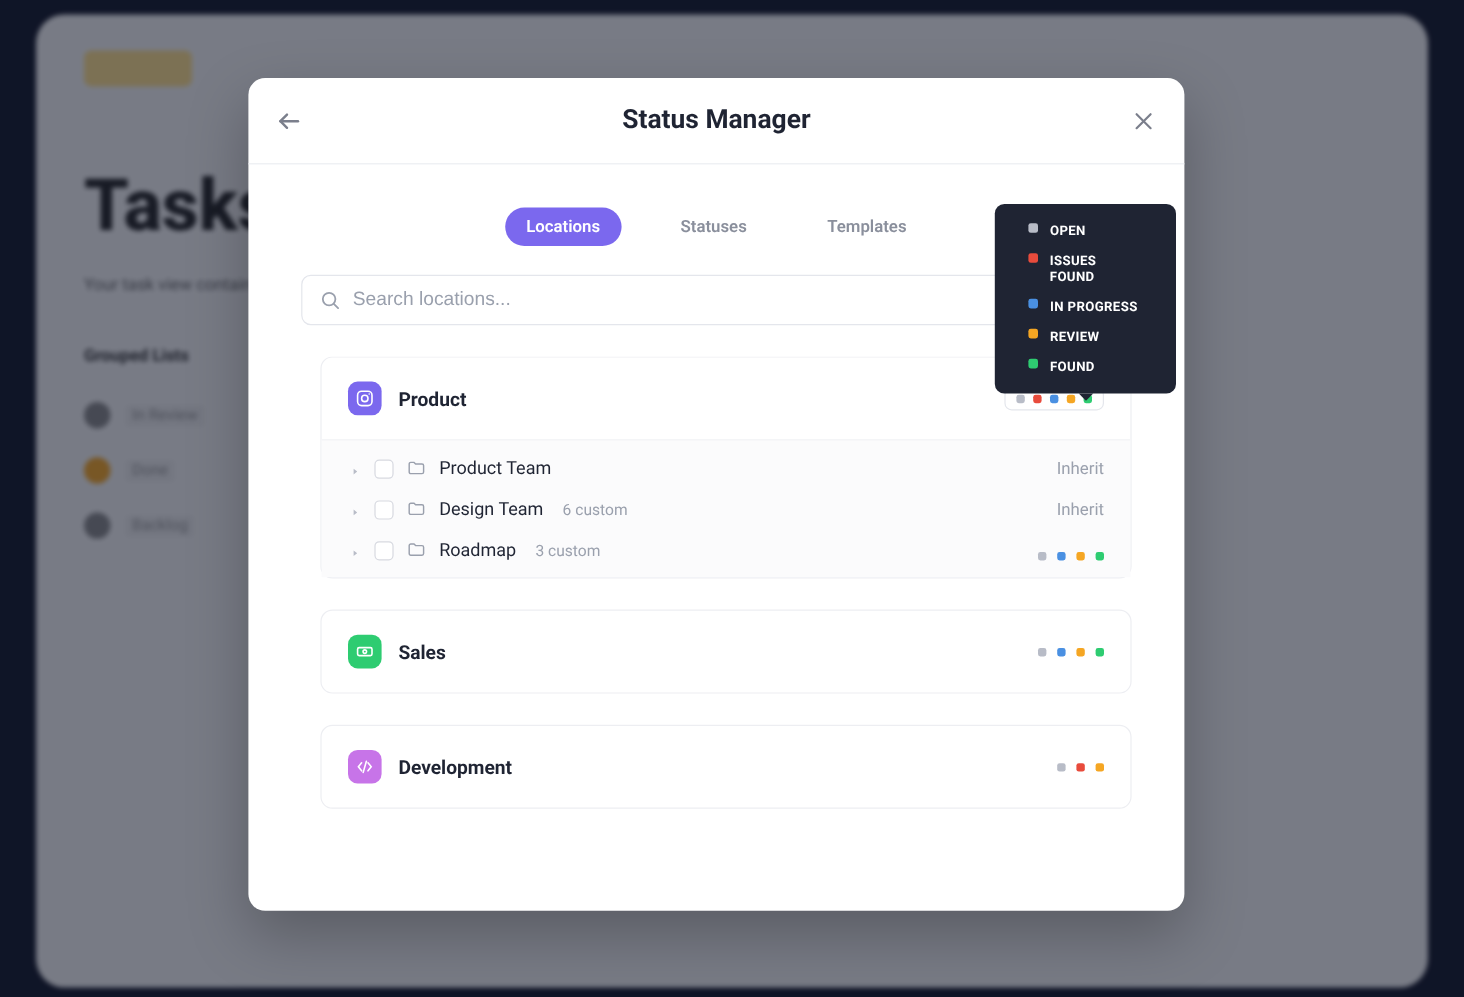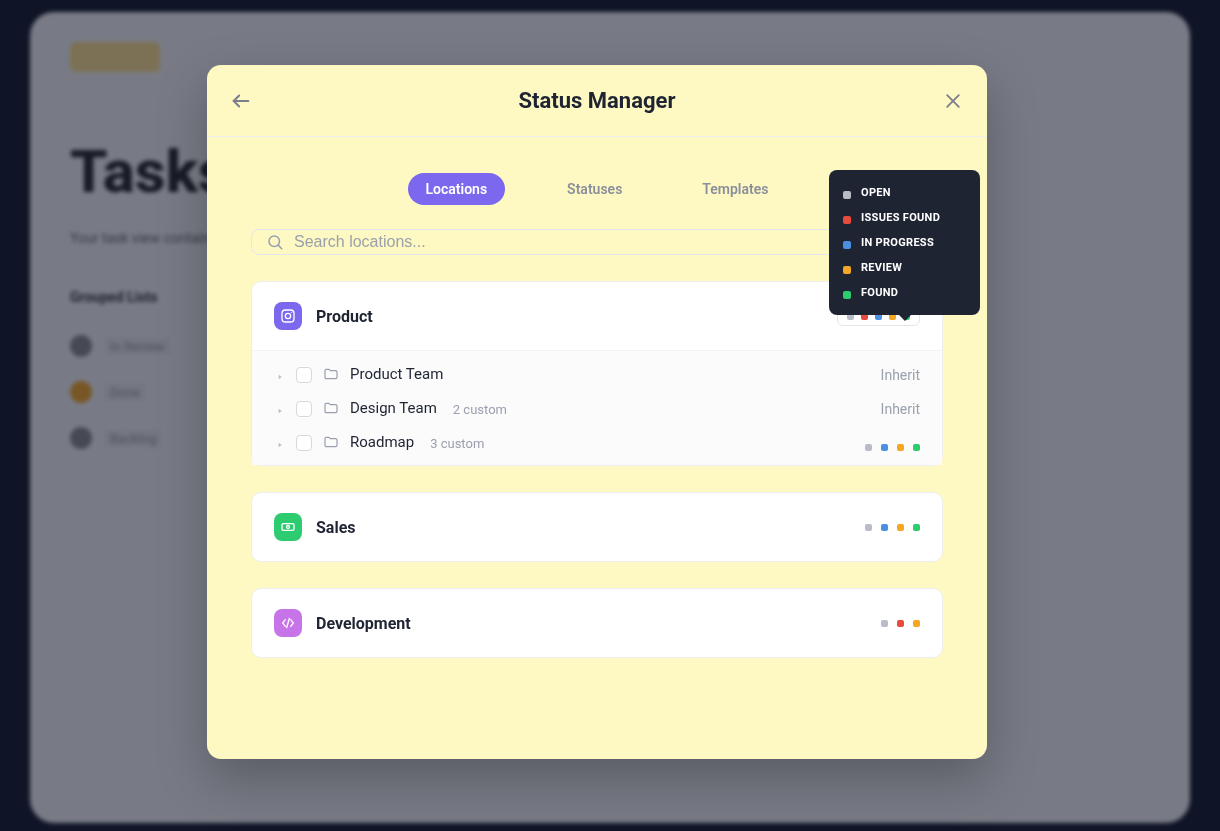--- a/index.html
+++ b/index.html
@@ -32,41 +32,41 @@
   .page-frame .side .txt { color:#999; font-size:13px; background:#eee; border-radius:3px; padding:2px 6px;}
   .overlay {
     position:absolute; inset:0; background:rgba(17,22,40,0.55);
   }
   .modal {
     position:absolute;
     left: 207px;
     top: 65px;
     width: 780px;
     height: 694px;
-    background: #fef9c3;
+    background: #ffffff;
     border-radius: 14px;
     box-shadow: 0 20px 50px rgba(0,0,0,0.25);
     display:flex;
     flex-direction:column;
   }
   .modal-header {
     height: 72px;
     border-bottom: 1px solid #eceef2;
     display:flex;
     align-items:center;
     padding: 0 22px;
     position:relative;
   }
   .back-btn { width:24px;height:24px; cursor:pointer; color:#7b7f8c; display:flex;align-items:center;justify-content:center;}
   .modal-title { position:absolute; left:0; right:0; text-align:center; font-size:22px; font-weight:700; color:#1f2433; pointer-events:none;}
   .close-btn { margin-left:auto; width:24px;height:24px; cursor:pointer; color:#7b7f8c; display:flex;align-items:center;justify-content:center;}
   .tabs {
     display:flex;
     justify-content:center;
-    gap: 44px;
+    gap: 31px;
     padding-top: 36px;
     padding-bottom: 24px;
   }
   .tab {
     font-size:14px;
     font-weight:600;
     color:#8a8f9c;
     padding:8px 18px;
     border-radius: 18px;
     cursor:pointer;
@@ -76,40 +76,40 @@
     color:#fff;
   }
   .search-row {
     display:flex;
     align-items:center;
     gap: 20px;
     padding: 0 44px 26px 44px;
   }
   .search-box {
     flex:1;
-    height:26px;
+    height:42px;
     border:1px solid #e4e6ec;
     border-radius:8px;
     display:flex;
     align-items:center;
     padding:0 14px;
     gap:10px;
     color:#9aa0ad;
   }
   .search-box input {
     border:none; outline:none; flex:1; font-size:16px; color:#333; background:transparent;
   }
   .search-box input::placeholder { color:#9aa0ad; }
   .types-select {
     display:flex; align-items:center; gap:10px;
     color:#848a98; font-size:15px; cursor:pointer;
   }
   .content {
     flex:1;
-    padding: 0 44px 30px 44px;
+    padding: 0 44px 30px 60px;
     overflow:auto;
   }
   .card {
     border:1px solid #edeef2;
     border-radius:10px;
     margin-bottom: 26px;
     background:#fff;
   }
   .card-header {
     display:flex;
@@ -179,22 +179,22 @@
     content:"";
     position:absolute;
     bottom:-6px;
     left:50%;
     transform:translateX(-50%);
     border-left:6px solid transparent;
     border-right:6px solid transparent;
     border-top:6px solid #1f2433;
   }
   .tooltip .trow {
-    display:flex; align-items:flex-end; gap:10px;
-    padding:6px 14px;
+    display:flex; align-items:flex-start; gap:10px;
+    padding:6px 28px;
   }
   .tooltip .tsq { width:8px;height:8px;border-radius:2px; }
 
   svg { display:block; }
 </style>
 </head>
 <body>
 
 <div class="page-frame">
   <span class="pill"></span>
@@ -304,21 +304,21 @@
                 <polygon points="8,5 17,12 8,19"></polygon>
               </svg>
             </span>
             <span class="checkbox"></span>
             <span class="folder-icon">
               <svg width="16" height="16" viewBox="0 0 24 24" fill="none" stroke="#9aa0ad" stroke-width="1.8">
                 <path d="M3 7a2 2 0 0 1 2-2h4l2 2h8a2 2 0 0 1 2 2v8a2 2 0 0 1-2 2H5a2 2 0 0 1-2-2V7z"></path>
               </svg>
             </span>
             <span class="child-name">Design Team</span>
-            <span class="custom-note">2 custom</span>
+            <span class="custom-note">6 custom</span>
             <div class="child-right">Inherit</div>
           </div>
           <div class="child-row">
             <span class="caret">
               <svg width="8" height="8" viewBox="0 0 24 24" fill="#b8bcc7">
                 <polygon points="8,5 17,12 8,19"></polygon>
               </svg>
             </span>
             <span class="checkbox"></span>
             <span class="folder-icon">

